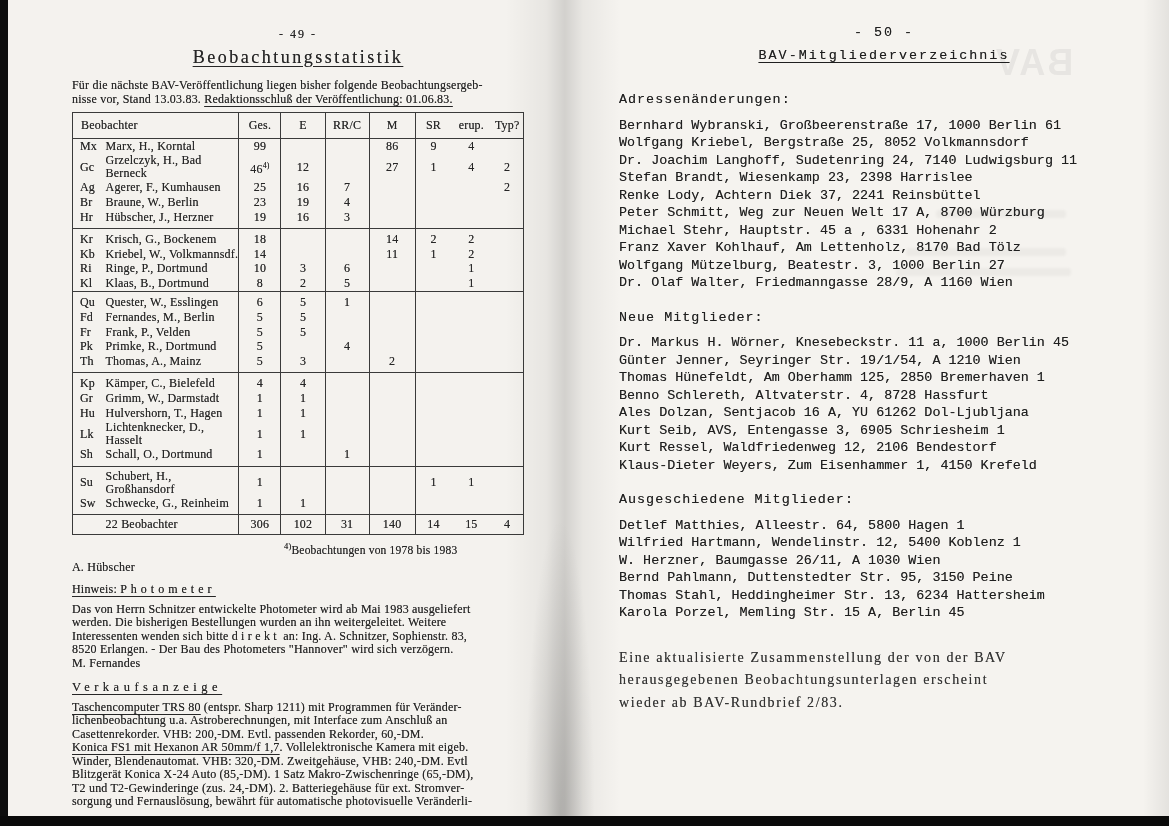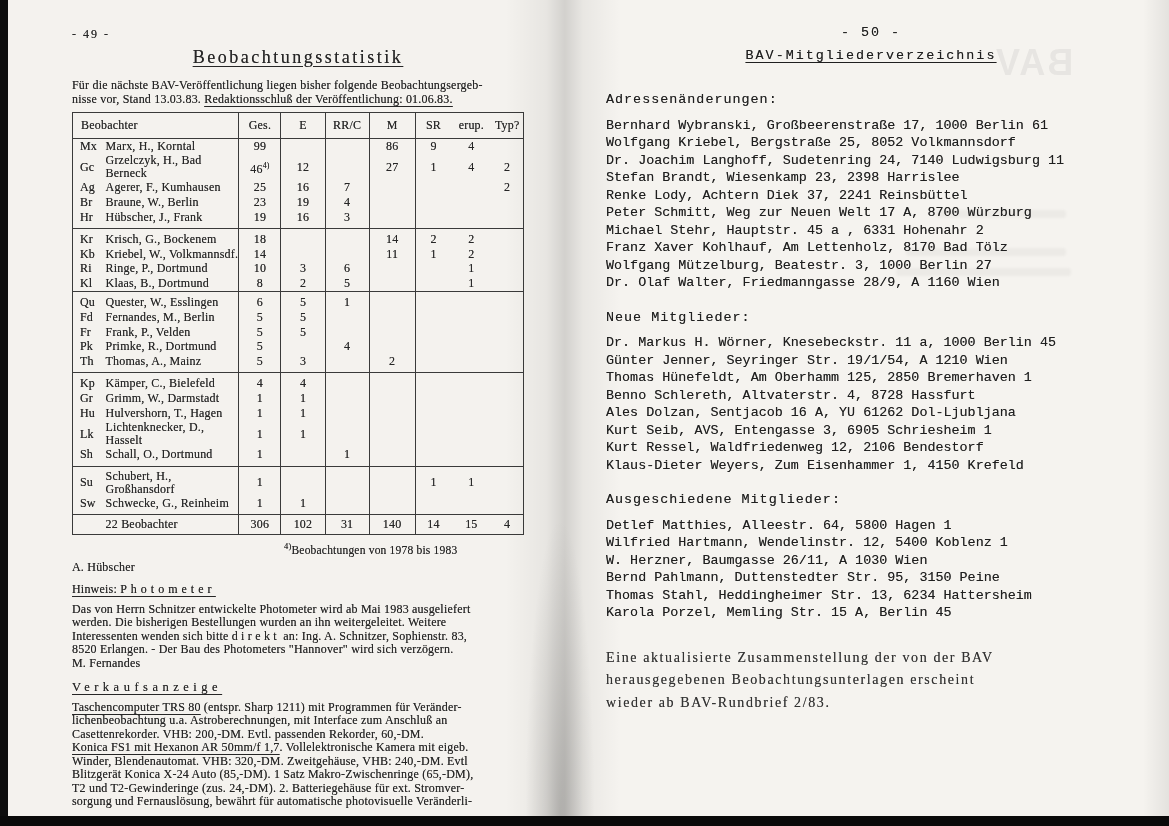--- a/index.html
+++ b/index.html
@@ -12,21 +12,21 @@
       background:linear-gradient(to right,rgba(0,0,0,0) 0%,rgba(0,0,0,0.05) 35%,rgba(0,0,0,0.14) 52%,rgba(0,0,0,0.05) 68%,rgba(0,0,0,0) 100%);}
   .gutter-shadow:after{content:"";position:absolute;left:20px;bottom:0;width:70px;height:300px;
       background:radial-gradient(ellipse at 50% 100%,rgba(0,0,0,0.18),rgba(0,0,0,0) 70%);}
   .right-edge-shade{position:absolute;top:0;right:0;width:26px;height:816px;
       background:linear-gradient(to right,rgba(0,0,0,0) ,rgba(0,0,0,0.07));}
   .bottom-strip{position:absolute;left:0;bottom:0;width:1169px;height:10px;background:#0a0a0a;}
 
   
   .lp-content{position:absolute;left:64px;top:0;width:452px;font-size:12px;line-height:13.5px;
       letter-spacing:0.2px;text-shadow:0 0 0.3px rgba(0,0,0,0.55);}
-  .lp-pagenum{margin-top:28px;letter-spacing:2px;}
+  .lp-pagenum{margin-top:28px;text-align:center;letter-spacing:2px;}
   .lp-title{margin-top:9px;text-align:center;font-size:18px;letter-spacing:2.5px;}
   .u{text-decoration:underline;text-underline-offset:3px;}
   .lp-intro{margin-top:15px;}
   .rline{white-space:pre;}
 
   table.obs{border-collapse:collapse;margin-top:6px;width:452px;border:1.6px solid #3a3a3a;
       font-size:12px;table-layout:fixed;}
   table.obs th{font-weight:normal;height:23px;text-align:center;vertical-align:middle;}
   table.obs th.hname{text-align:left;padding-left:8px;}
   table.obs thead tr{border-bottom:1.4px solid #3a3a3a;}
@@ -44,21 +44,21 @@
   .lp-footnote sup{font-size:8.5px;}
   .lp-sig{margin-top:3px;}
   .lp-hinweis{margin-top:9px;}
   .sp-wide{letter-spacing:4px;text-decoration:underline;}
   .lp-para{margin-top:6px;}
   .lp-sig2{}
   .lp-salehead{margin-top:11px;font-size:12.5px;letter-spacing:4.5px;}
   .lp-salelines{margin-top:6px;}
 
   
-  .rp-content{position:absolute;left:60px;top:0;width:530px;
+  .rp-content{position:absolute;left:73px;top:0;width:530px;
       font-family:"Liberation Mono","DejaVu Sans Mono",monospace;font-size:13.4px;line-height:17.5px;
       color:#1f1f1f;text-shadow:0 0 0.4px rgba(0,0,0,0.5);}
   .rp-pagenum{margin-top:24px;text-align:center;letter-spacing:2px;}
   .rp-title{margin-top:5px;text-align:center;letter-spacing:2px;}
   .s-heading{margin-top:17px;letter-spacing:1px;}
   .s-heading.first{margin-top:27px;}
   .s-lines{margin-top:8px;}
   .s-lines div{white-space:pre;}
   .rp-closing{margin-top:25px;font-family:"Liberation Serif","DejaVu Serif",serif;
       font-size:14px;letter-spacing:1.6px;line-height:22.5px;color:#333;}
@@ -148,21 +148,21 @@
               <td class="num br">23</td>
               <td class="num br">19</td>
               <td class="num br">4</td>
               <td class="num br"></td>
               <td class="num"></td>
               <td class="num"></td>
               <td class="num"></td>
             </tr>
             <tr class="group-end">
               <td class="code">Hr</td>
-              <td class="name br">Hübscher, J., Frank</td>
+              <td class="name br">Hübscher, J., Herzner</td>
               <td class="num br">19</td>
               <td class="num br">16</td>
               <td class="num br">3</td>
               <td class="num br"></td>
               <td class="num"></td>
               <td class="num"></td>
               <td class="num"></td>
             </tr>
             <tr class="group-start">
               <td class="code">Kr</td>

